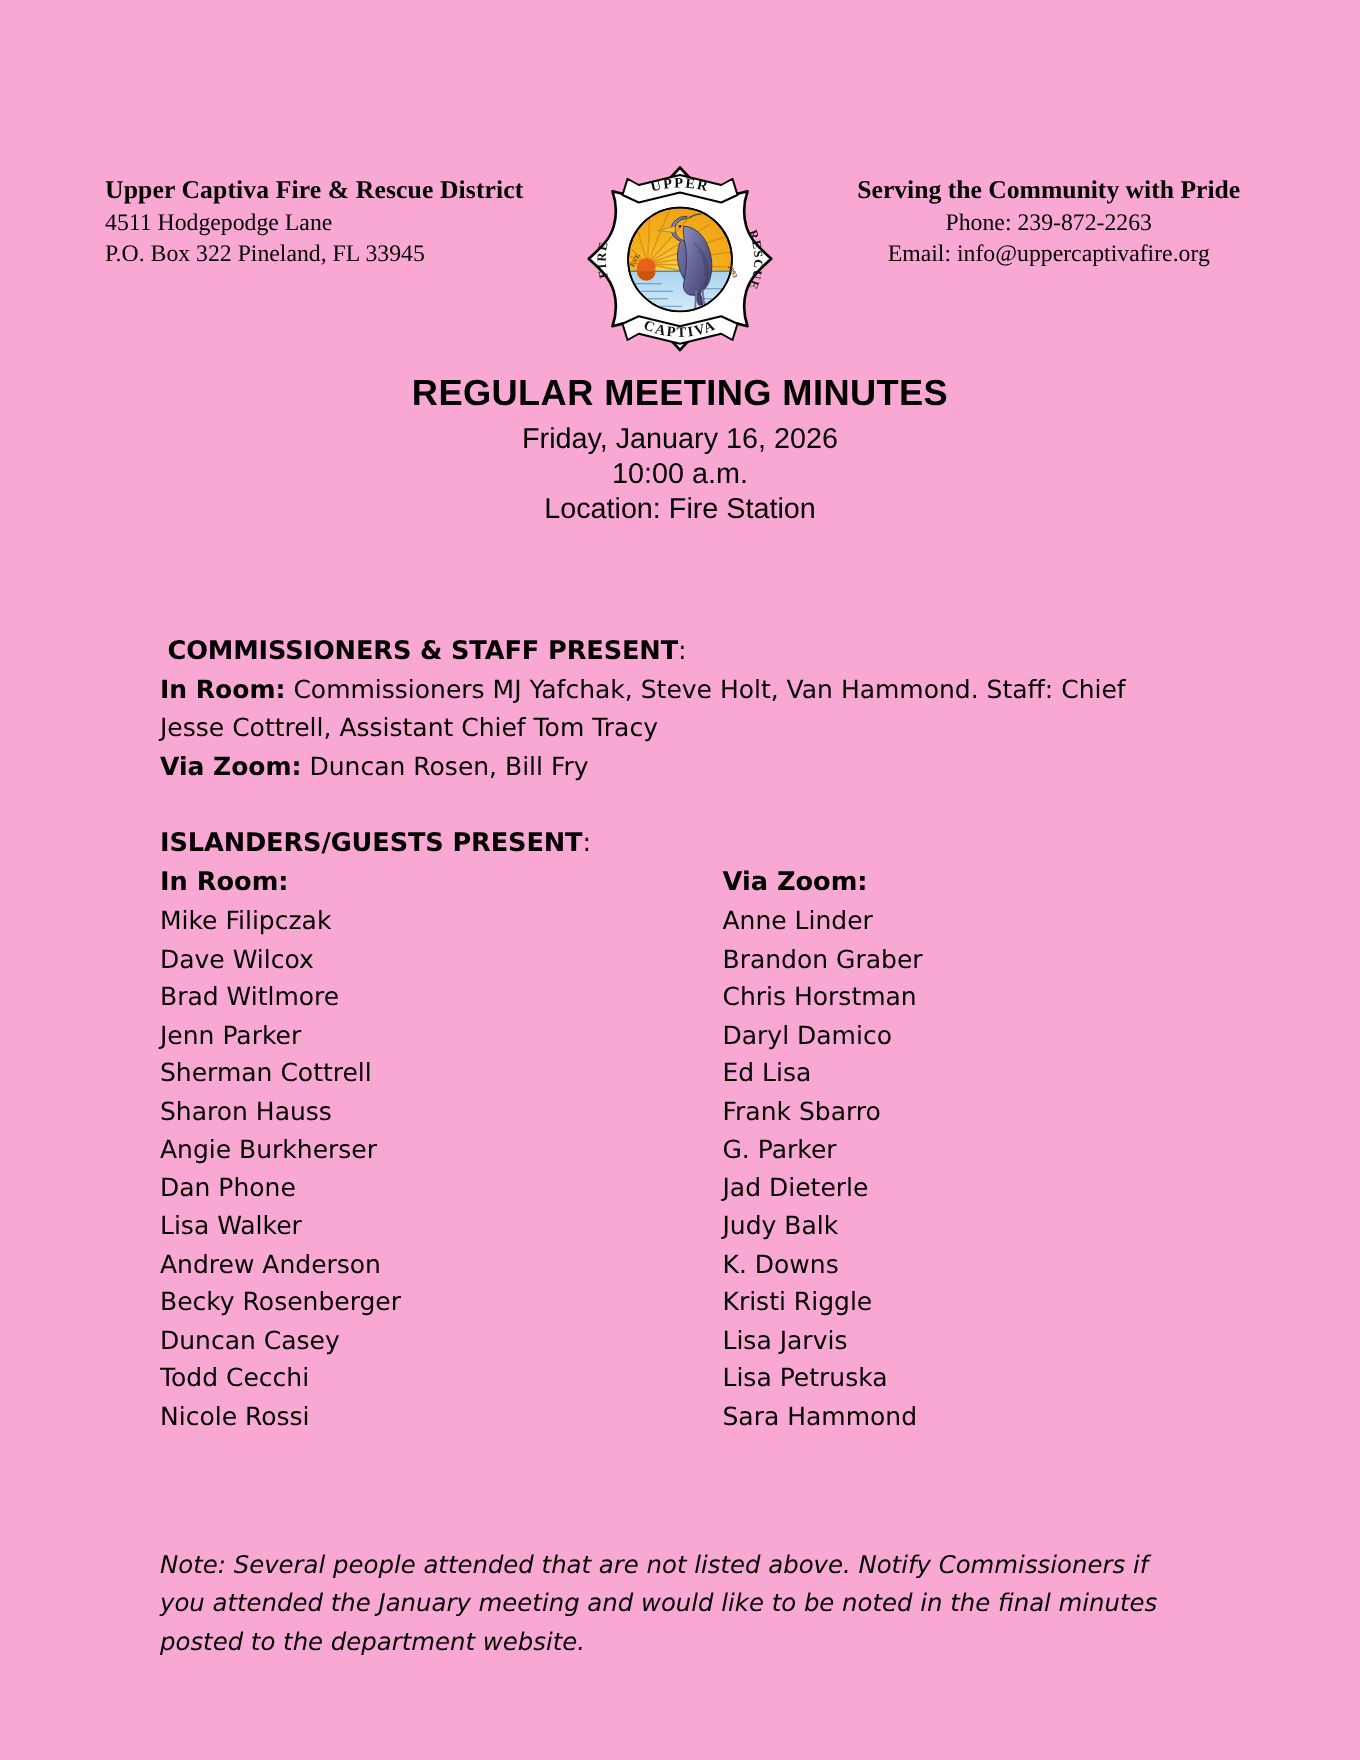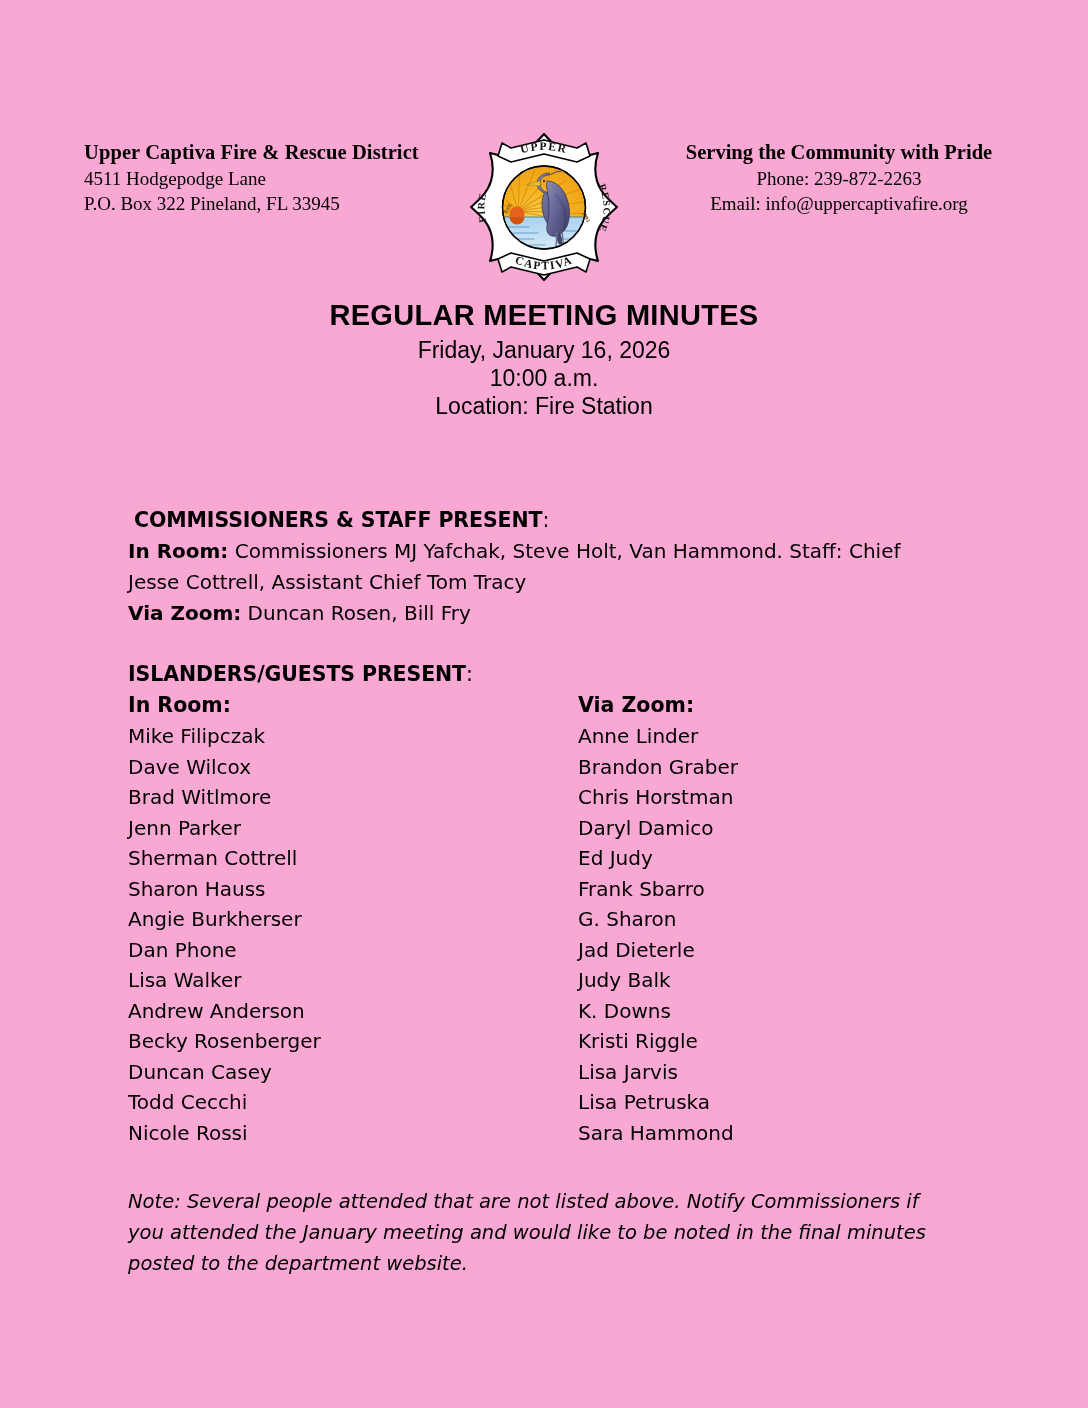--- a/index.html
+++ b/index.html
@@ -133,21 +133,21 @@
   .col-right { width: 380px; }
   .col-head {
     font-weight: bold;
     font-size: 20.5px;
     line-height: 31px;
   }
   .name-row { line-height: 30.5px; white-space: nowrap; }
 
   .note {
     position: absolute;
-    top: 1186px;
+    top: 1236px;
     left: 128px;
     width: 832px;
     font-family: "DejaVu Sans", "Liberation Sans", sans-serif;
     font-style: italic;
     font-size: 19.5px;
     line-height: 31px;
     text-align: left;
   }
 </style>
 </head>
@@ -364,23 +364,23 @@
             <div class="name-row">Todd Cecchi</div>
             <div class="name-row">Nicole Rossi</div>
           </div>
       </div><div class="col col-right">
         <div class="col-head">Via Zoom:</div>
         <div>
             <div class="name-row">Anne Linder</div>
             <div class="name-row">Brandon Graber</div>
             <div class="name-row">Chris Horstman</div>
             <div class="name-row">Daryl Damico</div>
-            <div class="name-row">Ed Judy</div>
+            <div class="name-row">Ed Lisa</div>
             <div class="name-row">Frank Sbarro</div>
-            <div class="name-row">G. Sharon</div>
+            <div class="name-row">G. Parker</div>
             <div class="name-row">Jad Dieterle</div>
             <div class="name-row">Judy Balk</div>
             <div class="name-row">K. Downs</div>
             <div class="name-row">Kristi Riggle</div>
             <div class="name-row">Lisa Jarvis</div>
             <div class="name-row">Lisa Petruska</div>
             <div class="name-row">Sara Hammond</div>
           </div>
       </div>
     </div>

